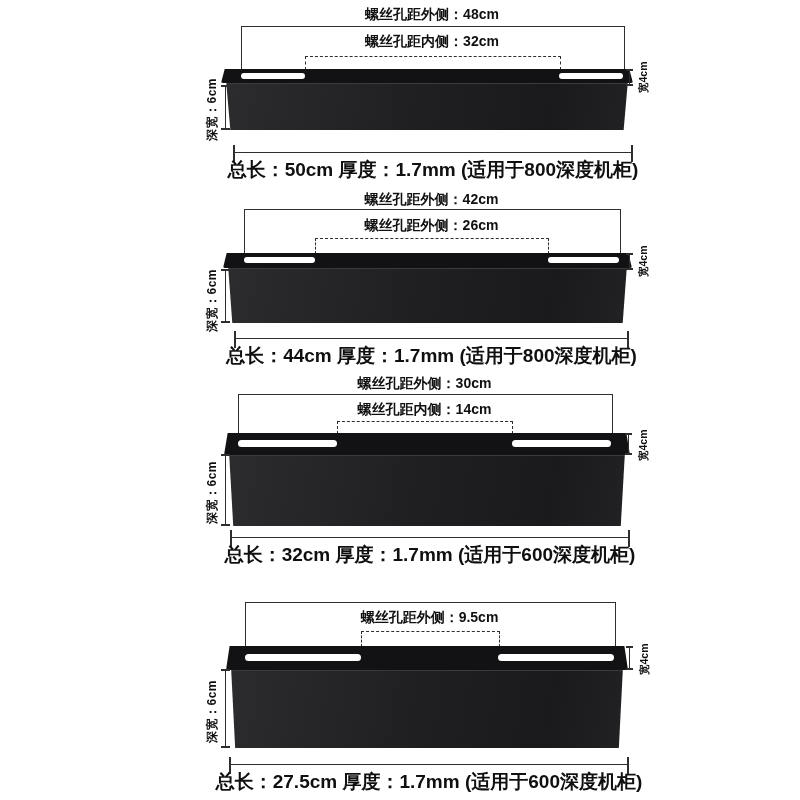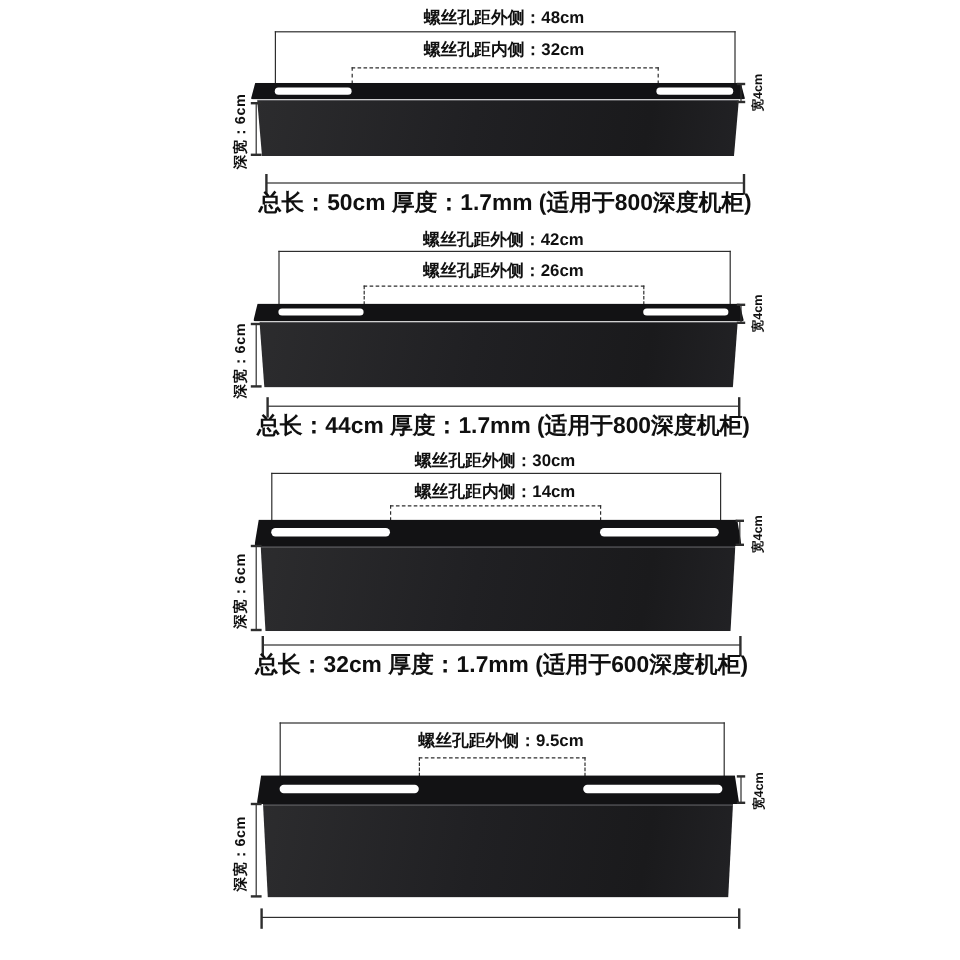--- a/index.html
+++ b/index.html
@@ -5,21 +5,21 @@
   :root{
     --background:#ffffff; --line-color:#2e2e2e; --text-color:#101010; --slot-color:#ffffff;
   }
   html,body{margin:0;padding:0;}
   body{
     background:var(--background);
     font-family:"Liberation Sans","DejaVu Sans",sans-serif;
     color:var(--text-color);
   }
   #canvas{position:relative;width:800px;height:800px;background:var(--background);overflow:hidden;margin:0 auto;}
-  .panel{position:absolute;left:4px;width:660px;}
+  .panel{position:absolute;left:16px;width:660px;}
 
   
   .p1{top:0;height:185px;
     --tt:6px;--obl:225px;--obw:382px;--obt:26px;--obh:43px;
     --ilt:33px;--ibl:289px;--ibw:254px;--ibt:56px;--ibh:13px;
     --shl:205px;--shw:412px;--sht:69px;--flh:14px;--bodyh:46px;
     --slott:4px;--sloth:6px;--sll:20px;--slw:64px;--srl:338px;--srw:64px;
     --rtl:613px;--rtt:70px;--rth:15px;--wlx:621px;--wly:93px;
     --ldx:209px;--ldt:86px;--ldh:43px;--dlx:188px;--dly:141px;
     --bdl:218px;--bdw:398px;--bdt:152px;--btt:158px;}
@@ -162,15 +162,16 @@
         <span class="slot slot-l"></span>
         <span class="slot slot-r"></span>
       </div>
       <div class="plate-body"></div>
     </div>
     <div class="vdim rtick"></div>
     <div class="wlabel">宽4cm</div>
     <div class="vdim ldim"></div>
     <div class="dlabel">深宽：6cm</div>
     <div class="bdim"></div>
+    <div class="btext">总长：27.5cm  厚度：1.7mm (适用于600深度机柜)</div>
   </section>
 
 </div>
 
 </body></html>

